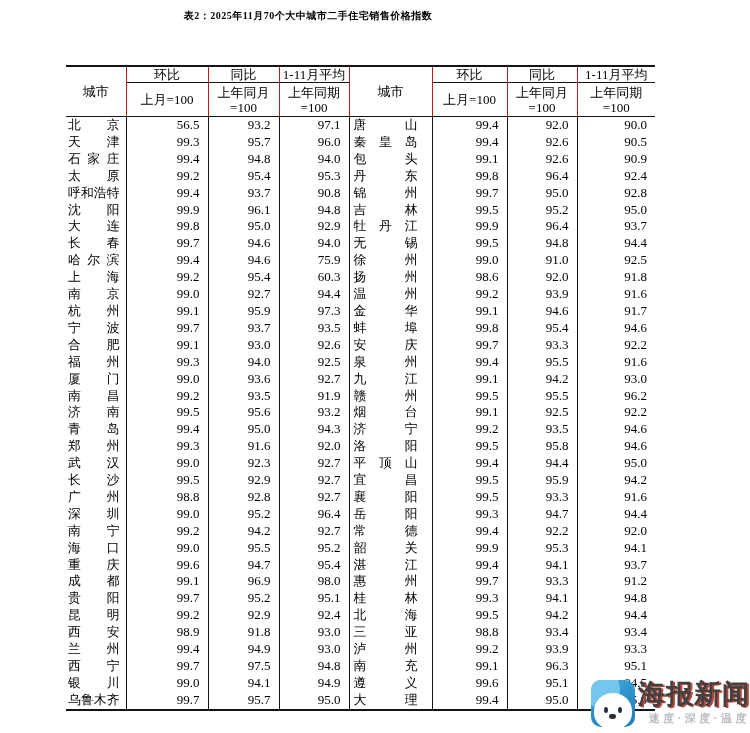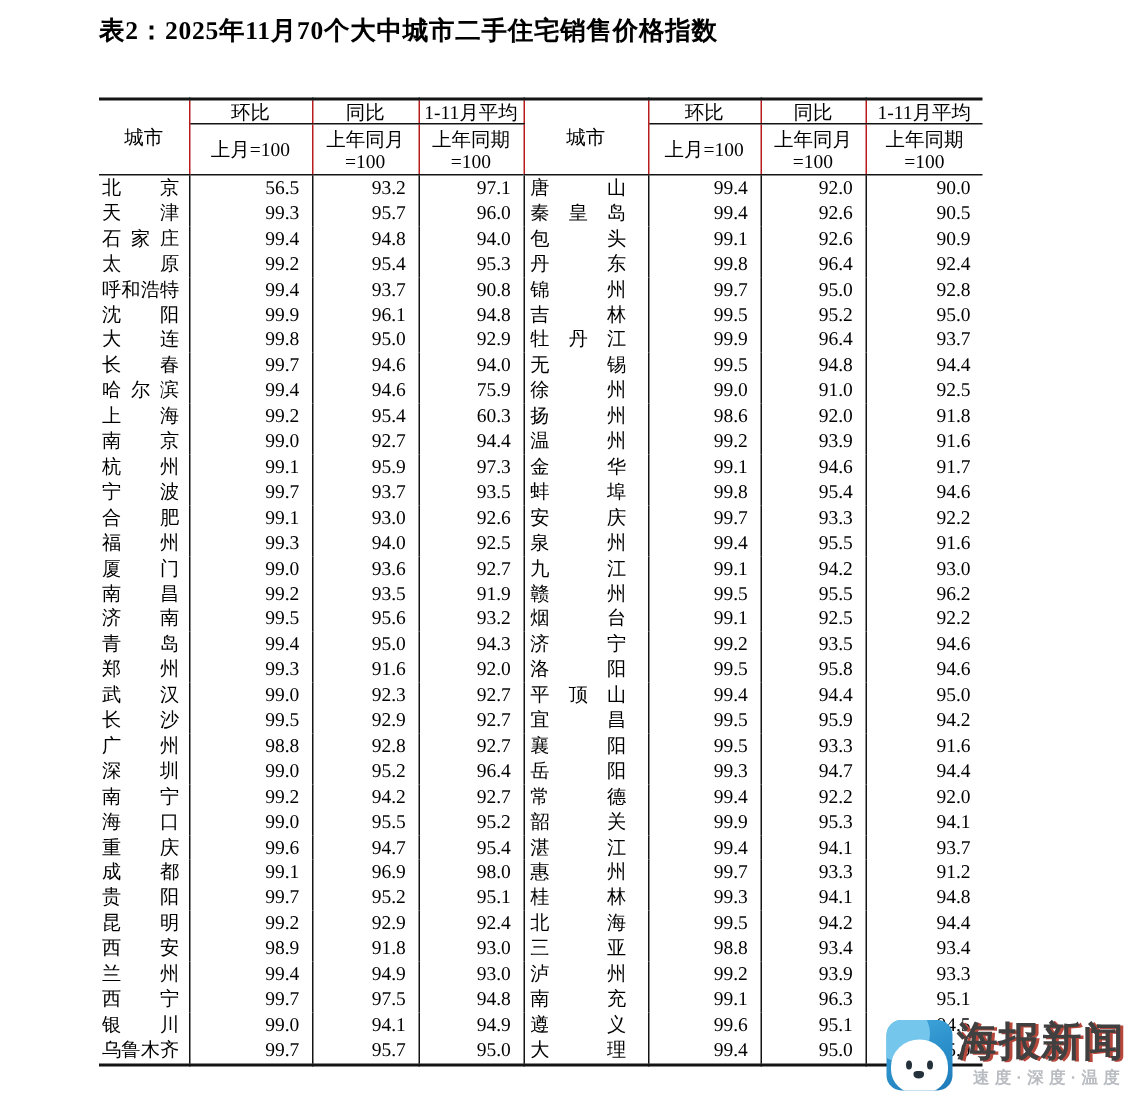--- a/index.html
+++ b/index.html
@@ -3,21 +3,21 @@
 <meta charset="utf-8">
 <style>
   html,body { margin:0; padding:0; background:#fff; }
   .page {
     position:relative; width:750px; height:733px; background:#ffffff;
     font-family:"Liberation Serif","DejaVu Serif",serif; color:#000;
     overflow:hidden;
   }
   .title {
     position:absolute; top:9px; left:66px; width:484px;
-    font-size:17px; font-weight:bold; letter-spacing:0.5px;
+    text-align:center; font-size:10px; font-weight:bold; letter-spacing:0.5px;
     white-space:nowrap;
   }
   table.idx {
     position:absolute; left:66px; top:65px; width:589px;
     border-collapse:collapse; table-layout:fixed;
     border-top:2px solid #141414; border-bottom:2px solid #141414;
   }
   .idx th, .idx td { padding:0; font-weight:normal; font-size:13px; }
   .idx thead th { border-right:1px solid #b91c1c; text-align:center; }
   .idx th.sub  { height:15px; line-height:15px; border-bottom:1px solid #141414; }

